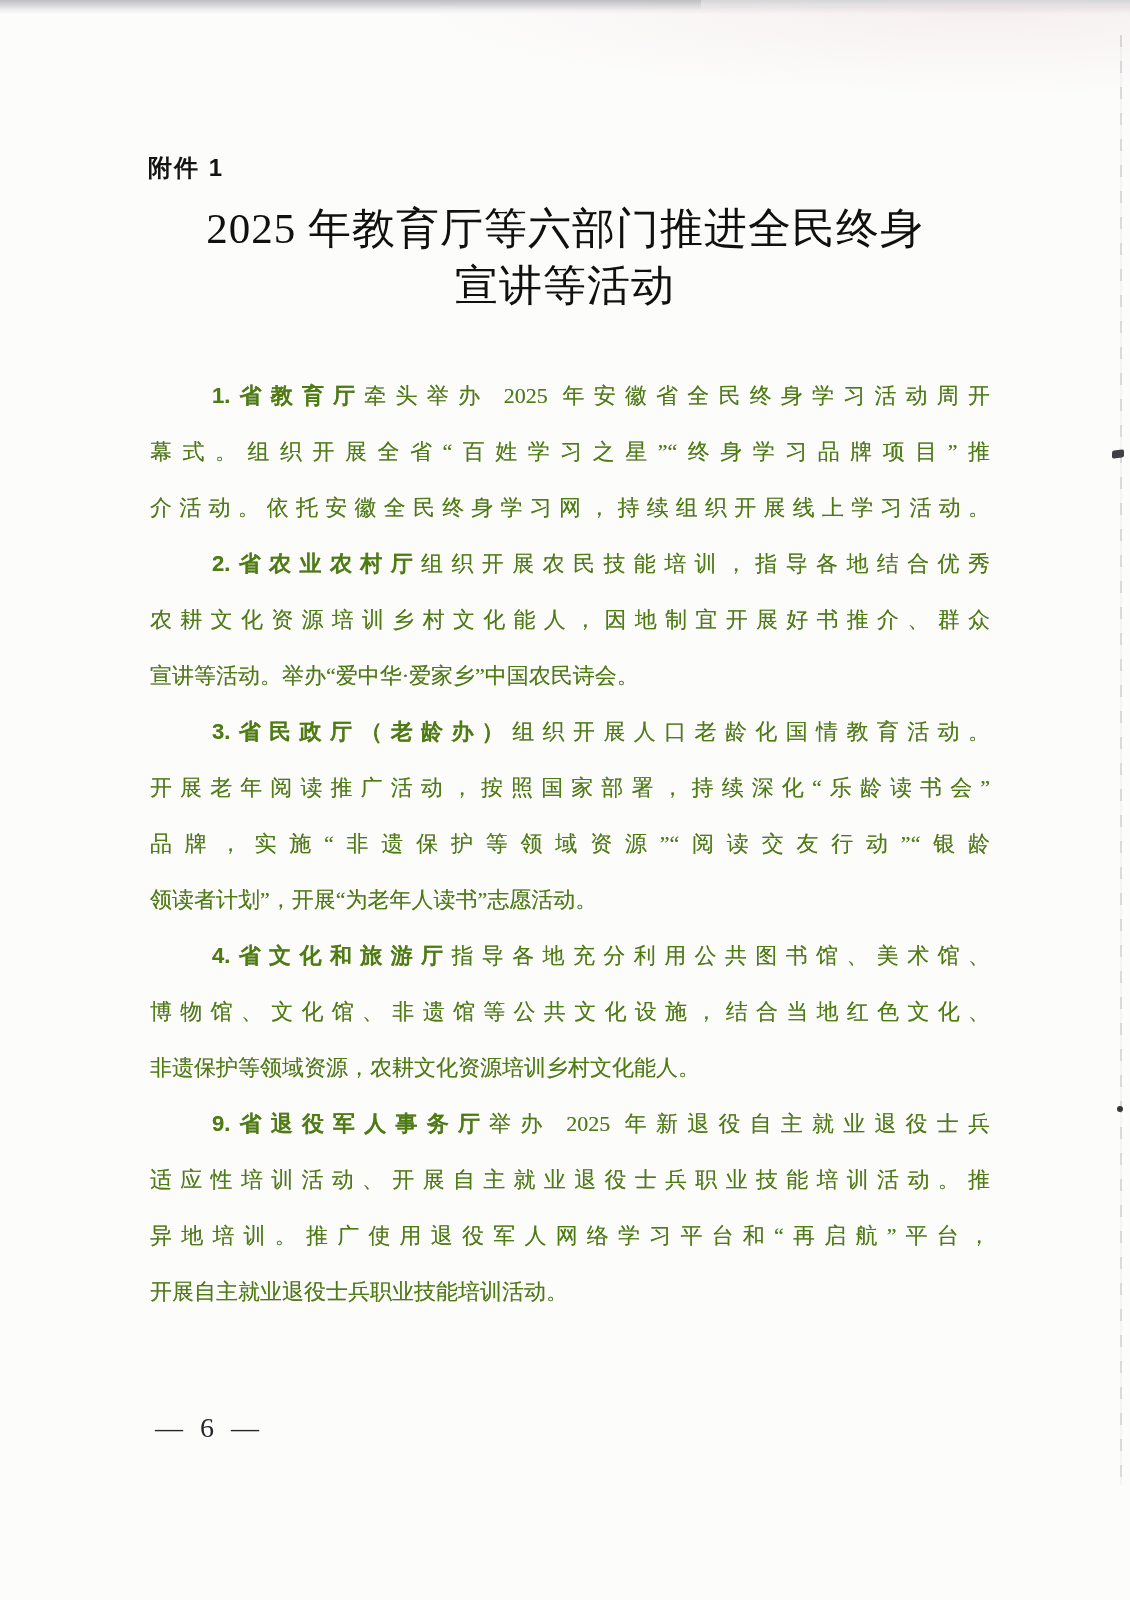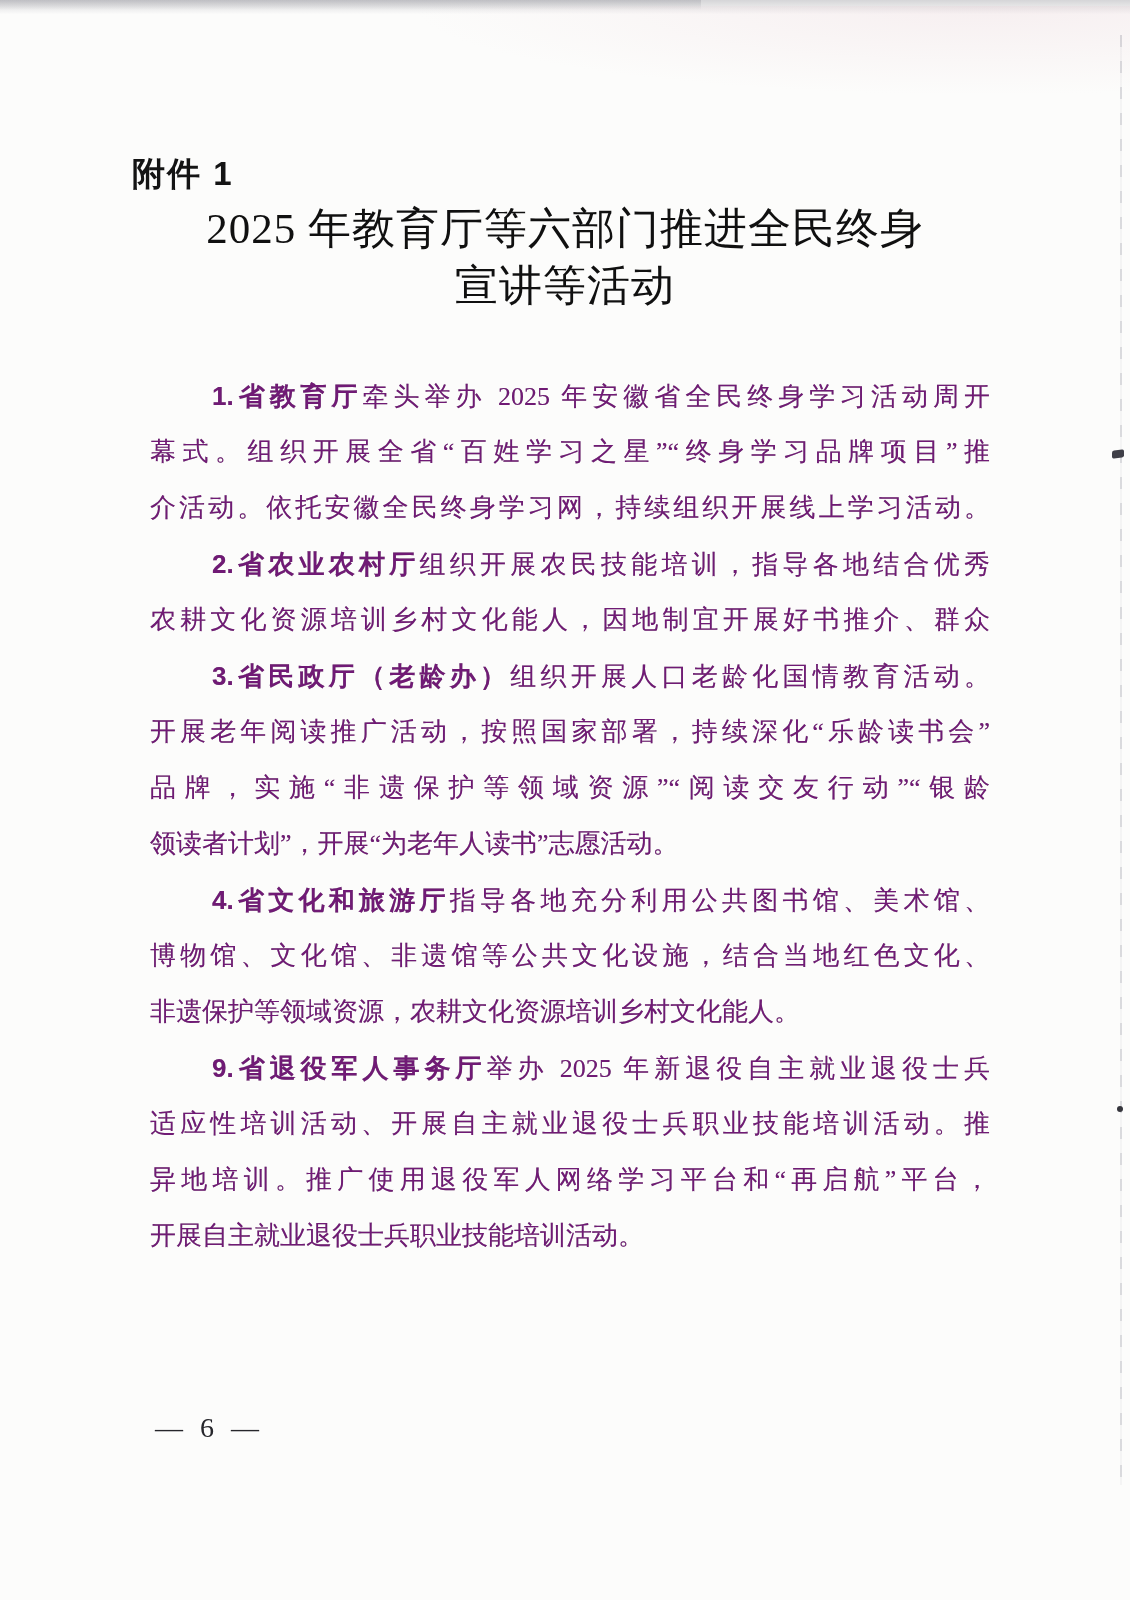--- a/index.html
+++ b/index.html
@@ -43,39 +43,39 @@
     position: absolute; left: 1112px; top: 450px; width: 12px; height: 8px;
     background: #3f3f47; border-radius: 2px; transform: skewY(-8deg);
   }
   .scan-mark-2 {
     position: absolute; left: 1117px; top: 1106px; width: 6px; height: 6px;
     background: #35353c; border-radius: 50%;
   }
 
   
   .attachment {
-    position: absolute; left: 132px; top: 152px;
+    position: absolute; left: 148px; top: 152px;
     font-family: "Liberation Sans", sans-serif;
-    font-weight: 700; font-size: 33px; letter-spacing: 2px;
+    font-weight: 700; font-size: 24px; letter-spacing: 2px;
     color: #141414;
   }
 
   
   .title {
     position: absolute; left: 0; top: 200px; width: 100%;
     margin: 0; text-align: center;
     font-size: 43px; line-height: 57px; font-weight: 400;
     letter-spacing: 1px; color: #101010;
   }
   .title-line { display: block; }
 
   
   .doc-body {
     position: absolute; left: 150px; top: 368px; width: 840px;
-    font-size: 26px; color: #701a75;
+    font-size: 22px; color: #4d7c0f;
     text-shadow: 0 0 0.6px rgba(0,0,0,0.35);
   }
   .line {
     height: 56px; line-height: 56px;
     white-space: nowrap; overflow: hidden;
     text-align: justify; text-justify: inter-character;
   }
   .line.full { text-align-last: justify; }
   .line.indent { padding-left: 62px; }
   .lead { font-weight: 700; font-family: "Liberation Sans", "Liberation Serif", sans-serif; }
@@ -101,20 +101,21 @@
     <span class="title-line">2025 年教育厅等六部门推进全民终身</span>
     <span class="title-line">宣讲等活动</span>
   </h1>
 
   <div class="doc-body" id="doc-body">
       <div class="line full indent"><span class="lead">1.省教育厅</span>牵头举办 2025 年安徽省全民终身学习活动周开</div>
       <div class="line full">幕式。组织开展全省“百姓学习之星”“终身学习品牌项目”推</div>
       <div class="line full">介活动。依托安徽全民终身学习网，持续组织开展线上学习活动。</div>
       <div class="line full indent"><span class="lead">2.省农业农村厅</span>组织开展农民技能培训，指导各地结合优秀</div>
       <div class="line full">农耕文化资源培训乡村文化能人，因地制宜开展好书推介、群众</div>
+      <div class="line">宣讲等活动。举办“爱中华·爱家乡”中国农民诗会。</div>
       <div class="line full indent"><span class="lead">3.省民政厅（老龄办）</span>组织开展人口老龄化国情教育活动。</div>
       <div class="line full">开展老年阅读推广活动，按照国家部署，持续深化“乐龄读书会”</div>
       <div class="line full">品牌，实施“非遗保护等领域资源”“阅读交友行动”“银龄</div>
       <div class="line">领读者计划”，开展“为老年人读书”志愿活动。</div>
       <div class="line full indent"><span class="lead">4.省文化和旅游厅</span>指导各地充分利用公共图书馆、美术馆、</div>
       <div class="line full">博物馆、文化馆、非遗馆等公共文化设施，结合当地红色文化、</div>
       <div class="line">非遗保护等领域资源，农耕文化资源培训乡村文化能人。</div>
       <div class="line full indent"><span class="lead">9.省退役军人事务厅</span>举办 2025 年新退役自主就业退役士兵</div>
       <div class="line full">适应性培训活动、开展自主就业退役士兵职业技能培训活动。推</div>
       <div class="line full">异地培训。推广使用退役军人网络学习平台和“再启航”平台，</div>

